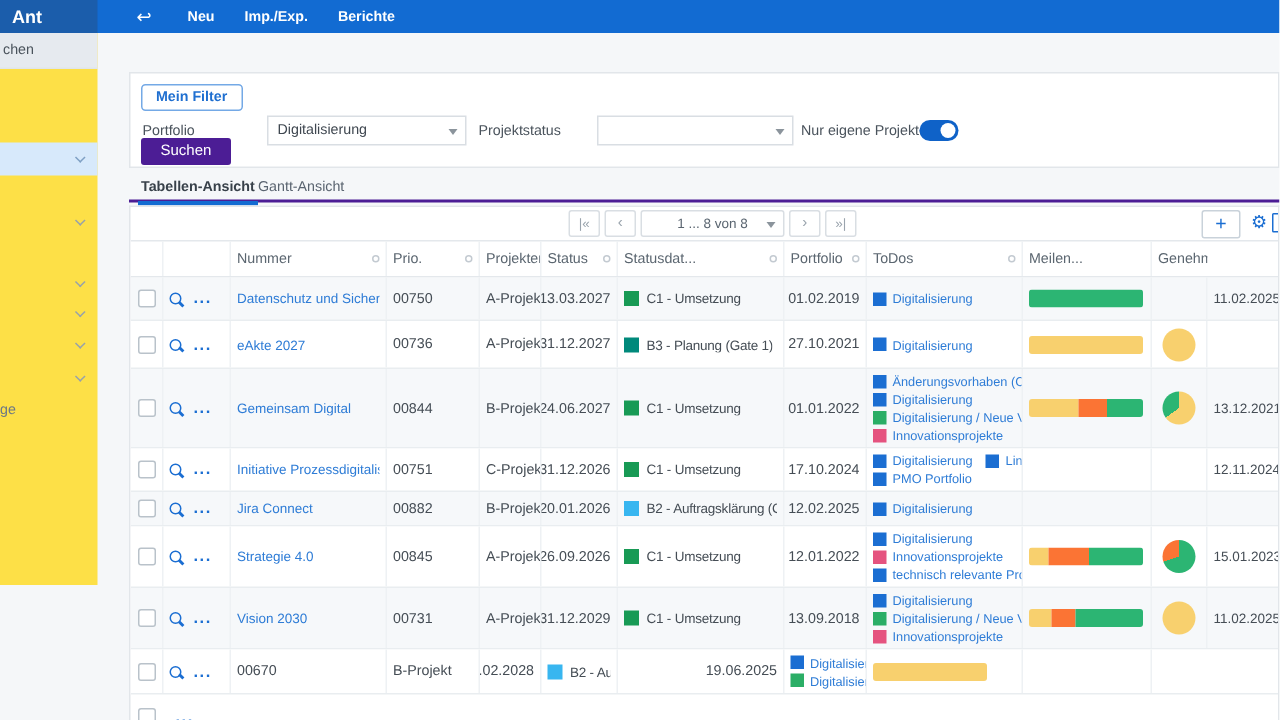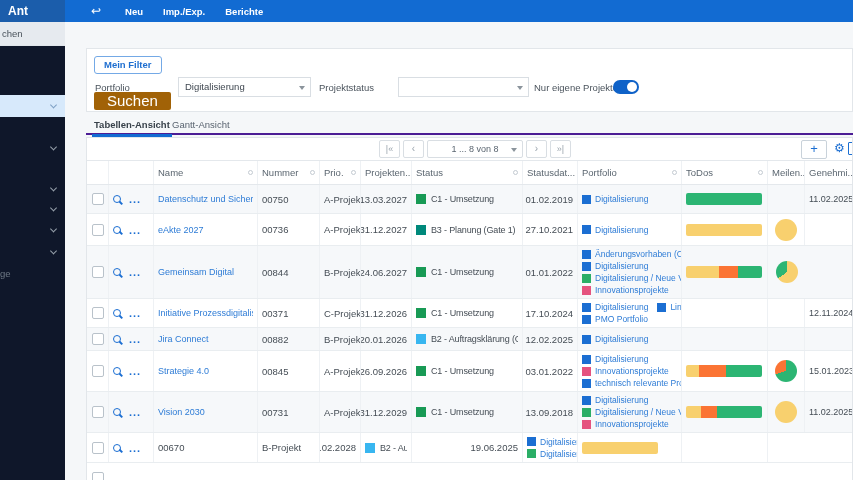--- a/index.html
+++ b/index.html
@@ -6,41 +6,41 @@
   html,body { width:853px; height:480px; overflow:hidden; }
   body { font-family:"Liberation Sans", sans-serif; background:#f5f7f9; position:relative; }
 
   
   .topbar { position:absolute; top:0; left:0; width:853px; height:22px; background:#126bd2; display:flex; z-index:5; }
   .logo { width:65px; background:#1b5dab; color:#fff; font-size:12px; font-weight:bold; line-height:22px; padding-left:8px; }
   .nav { display:flex; align-items:center; gap:20px; padding-left:26px; color:#fff; font-size:9.5px; font-weight:600; }
   .back { font-size:12px; font-weight:normal; margin-right:4px; cursor:pointer; }
 
   
-  .sidebar { position:absolute; top:22px; left:0; width:65px; height:458px; background:#0f172a; }
+  .sidebar { position:absolute; top:22px; left:0; width:65px; height:368px; background:#fde047; }
   .side-search { position:absolute; top:0; left:0; width:65px; height:24px; background:#e6eaef; border-bottom:1px solid #e0e5ea; color:#4a535c; font-size:9.5px; line-height:24px; padding-left:2px; overflow:hidden; }
   .side-item { position:absolute; left:0; width:65px; height:16px; cursor:pointer; }
   .side-item.active { background:#d7e9fb; height:22px; }
   .chev { position:absolute; right:9px; top:50%; width:5px; height:5px; border-right:1.5px solid #97a1ab; border-bottom:1.5px solid #97a1ab; transform:translateY(-70%) rotate(45deg); }
   .side-frag { position:absolute; left:0; top:246px; color:#6d7884; font-size:9.5px; }
 
   
   .main { position:absolute; left:65px; top:22px; width:788px; height:458px; }
   .pagehead { position:absolute; top:0; left:0; right:0; height:24px; background:#fff; border-bottom:1px solid #eceff2; }
   .pagehead span { position:absolute; left:14px; top:6px; font-size:10px; font-weight:600; color:#3f4750; }
 
   .card { position:absolute; background:#fff; border:1px solid #e2e6ea; }
   .filtercard { left:21px; top:26px; width:767px; height:64px; }
   .btn-outline { position:absolute; left:7px; top:7px; height:18px; padding:0 9px; background:#fff; border:1px solid #74a9e6; border-radius:3px; color:#1f6fd0; font-size:9.5px; font-weight:600; line-height:16px; cursor:pointer; }
   .flabel { position:absolute; top:33px; font-size:9.5px; color:#4a535c; }
   .fselect { position:absolute; top:28px; height:20px; background:#fff; border:1px solid #d9dee3; font-size:9.5px; color:#3f4750; line-height:18px; padding:0 16px 0 6px; cursor:pointer; overflow:hidden; white-space:nowrap; }
   .caret { position:absolute; right:5px; top:8px; width:0; height:0; border-left:3px solid transparent; border-right:3px solid transparent; border-top:4px solid #8b949c; }
   .toggle { position:absolute; left:526px; top:31px; width:26px; height:14px; border-radius:8px; background:#0f62c8; cursor:pointer; }
   .toggle::after { content:''; position:absolute; right:2px; top:2px; width:10px; height:10px; border-radius:50%; background:#fff; }
-  .btn-primary { position:absolute; left:7px; top:43px; height:18px; padding:0 13px; background:#a16207; border:none; border-radius:2px; color:#fff; font-size:15px; line-height:18px; cursor:pointer; }
+  .btn-primary { position:absolute; left:7px; top:43px; height:18px; padding:0 13px; background:#4c1d95; border:none; border-radius:2px; color:#fff; font-size:10px; line-height:18px; cursor:pointer; }
 
   .tabs { position:absolute; left:21px; top:93px; right:0; height:20px; border-bottom:2px solid #4c1d95; }
   .tab { position:absolute; top:2px; font-size:9.5px; line-height:15px; cursor:pointer; }
   .tab.active { left:8px; color:#38414a; font-weight:bold; }
   .tab.active::after { content:''; position:absolute; left:-2px; right:-2px; bottom:-5px; height:3px; background:#126bd2; }
   .tab.inactive { left:86px; color:#5a6470; }
 
   
   .tablecard { left:21px; top:115px; width:767px; height:344px; border-bottom:none; overflow:hidden; }
   .toolbar { position:relative; height:22px; }
@@ -155,24 +155,20 @@
         <span class="pgbtn" style="font-size:9px">»|</span>
       </div>
       <span class="plus-btn">+</span>
       <span class="gear">⚙</span>
       <span class="colicon"></span>
     </div>
     <div class="grid thead" id="thead">
         <div class="th"></div>
         <div class="th"></div>
         <div class="th">
-          <span>Name</span>
-          <span class="sorticon"></span>
-        </div>
-        <div class="th">
           <span>Nummer</span>
           <span class="sorticon"></span>
         </div>
         <div class="th">
           <span>Prio.</span>
           <span class="sorticon"></span>
         </div>
         <div class="th">
           <span>Projekten...</span>
         </div>
@@ -320,33 +316,34 @@
           <div class="td">
             <div class="tbar">
               <div class="tseg" style="width: 44%; background: rgb(248, 208, 110);"></div>
               <div class="tseg" style="width: 24%; background: rgb(251, 116, 52);"></div>
               <div class="tseg" style="width: 32%; background: rgb(44, 181, 115);"></div>
             </div>
           </div>
           <div class="td td-meilen">
             <div class="mcircle" style="background: conic-gradient(rgb(248, 208, 110) 0%, rgb(248, 208, 110) 65%, rgb(44, 181, 115) 65%, rgb(44, 181, 115) 100%);"></div>
           </div>
+          <div class="td td-gen">13.12.2021</div>
         </div>
         <div class="grid trow" style="min-height: 26px;">
           <div class="td td-sel">
             <span class="checkbox"></span>
           </div>
           <div class="td">
             <span class="mag"></span>
             <span class="dots">...</span>
           </div>
           <div class="td">
             <span class="namelink">Initiative Prozessdigitalisierung</span>
           </div>
-          <div class="td">00371</div>
+          <div class="td">00751</div>
           <div class="td">C-Projekt</div>
           <div class="td td-right">31.12.2026</div>
           <div class="td">
             <span class="statsq" style="background: rgb(24, 154, 85);"></span>
             <span class="statlabel">C1 - Umsetzung</span>
           </div>
           <div class="td td-right">17.10.2024</div>
           <div class="td td-portfolio">
             <div class="pline">
               <span class="ptag">
@@ -411,21 +408,21 @@
           <div class="td">
             <span class="namelink">Strategie 4.0</span>
           </div>
           <div class="td">00845</div>
           <div class="td">A-Projekt</div>
           <div class="td td-right">26.09.2026</div>
           <div class="td">
             <span class="statsq" style="background: rgb(24, 154, 85);"></span>
             <span class="statlabel">C1 - Umsetzung</span>
           </div>
-          <div class="td td-right">03.01.2022</div>
+          <div class="td td-right">12.01.2022</div>
           <div class="td td-portfolio">
             <div class="pline">
               <span class="ptag">
                 <span class="psq" style="background: rgb(27, 110, 210);"></span>
                 <span>Digitalisierung</span>
               </span>
             </div>
             <div class="pline">
               <span class="ptag">
                 <span class="psq" style="background: rgb(229, 83, 127);"></span>

